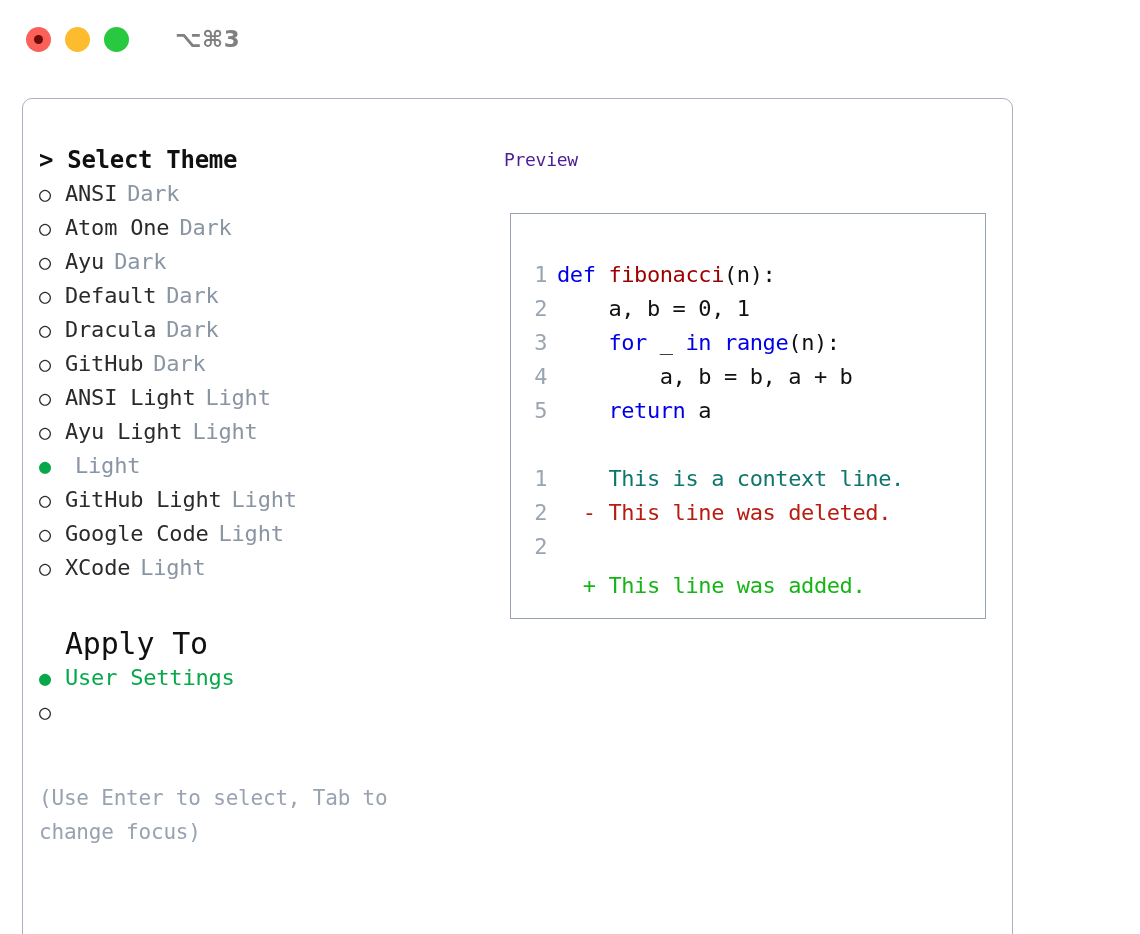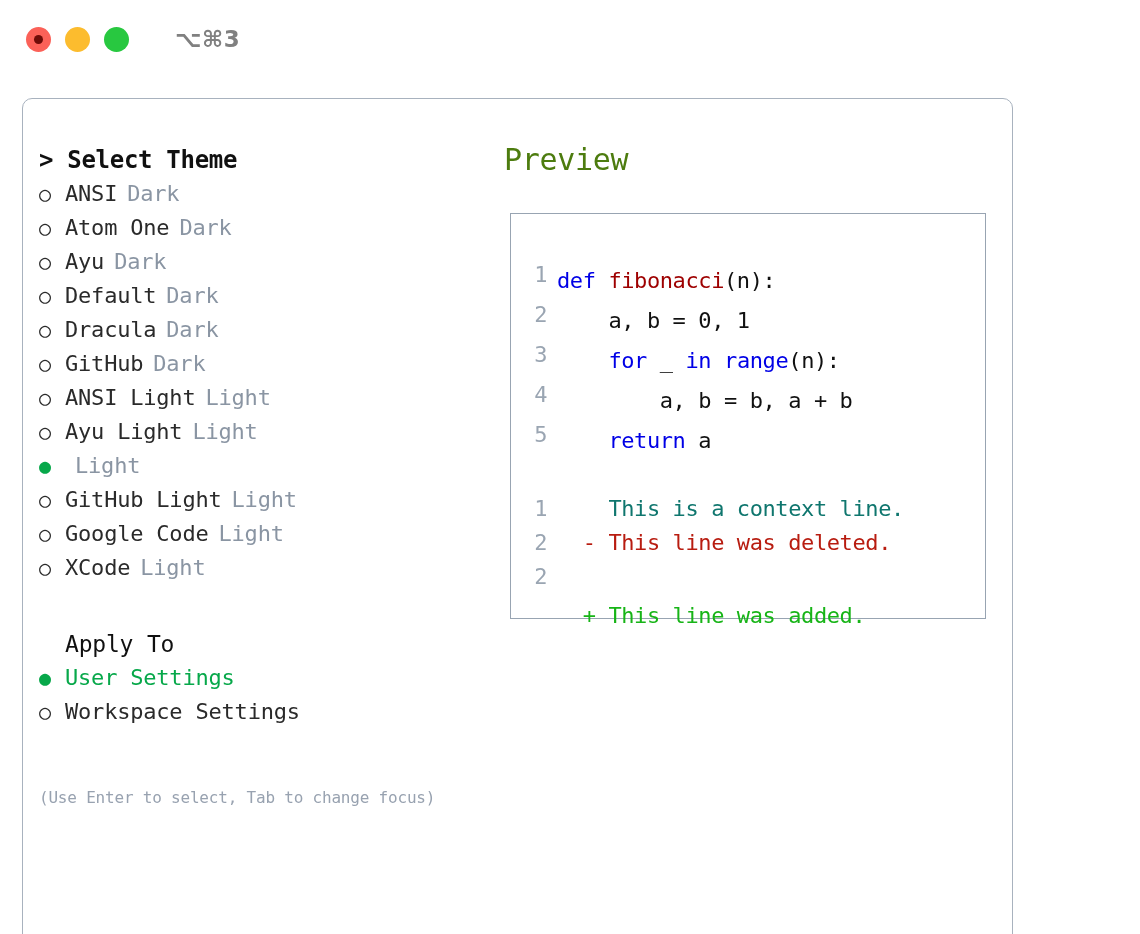--- a/index.html
+++ b/index.html
@@ -115,42 +115,42 @@
   }
   .list-row.selected .marker { color: #07a84a; }
   .list-row.selected .row-label { color: #07a84a; }
   .row-label { color: #2a2a2a; }
   .row-suffix {
     color: #8a95a3;
     margin-left: 10px;
   }
 
   .apply-header {
-    font-size: 23px;
+    font-size: 30px;
     color: #101010;
     line-height: 34px;
     margin-top: 42px;
     padding-left: 26px;
     white-space: pre;
     letter-spacing: -0.2px;
   }
 
   .hint {
     margin-top: 52px;
-    font-size: 16px;
+    font-size: 21px;
     line-height: 34px;
     color: #98a2b0;
     width: 400px;
     letter-spacing: -0.2px;
   }
 
   
   .preview-title {
-    font-size: 30px;
-    color: #4d7c0f;
+    font-size: 18px;
+    color: #4c1d95;
     line-height: 34px;
     letter-spacing: -0.3px;
     margin-left: 2px;
   }
   .preview-box {
     margin-top: 36px;
     margin-left: 8px;
     width: 476px;
     height: 406px;
     border: 1.6px solid #98a4b2;
@@ -167,21 +167,21 @@
     letter-spacing: -0.4px;
   }
   .ln {
     width: 34px;
     flex: none;
     text-align: right;
     color: #9aa5b2;
     padding-right: 10px;
     box-sizing: border-box;
   }
-  .code-text { color: #111111; margin-top: 6px; }
+  .code-text { color: #111111; }
   .tok-kw   { color: #0000e6; }
   .tok-fn   { color: #9e0000; }
   .tok-bi   { color: #0000e6; text-align: center; }
   .tok-plain{ color: #111111; }
 
   .spacer-line { height: 34px; }
 
   .diff-line {
     display: flex;
     font-size: 22px;
@@ -227,21 +227,21 @@
           <div class="list-row selected"><span class="marker">●</span><span class="row-suffix">Light</span></div>
           <div class="list-row"><span class="marker">○</span><span class="row-label">GitHub Light</span><span class="row-suffix">Light</span></div>
           <div class="list-row"><span class="marker">○</span><span class="row-label">Google Code</span><span class="row-suffix">Light</span></div>
           <div class="list-row"><span class="marker">○</span><span class="row-label">XCode</span><span class="row-suffix">Light</span></div>
         </div>
 
       <div class="apply-header">Apply To</div>
 
       <div id="apply-list">
           <div class="list-row selected"><span class="marker">●</span><span class="row-label">User Settings</span></div>
-          <div class="list-row"><span class="marker">○</span><span class="row-label">Workspace Settings</span></div>
+          <div class="list-row"><span class="marker">○</span></div>
         </div>
 
       <div class="hint">(Use Enter to select, Tab to change focus)</div>
 
     </div>
 
     <div class="right-col">
 
       <div class="preview-title">Preview</div>
 

